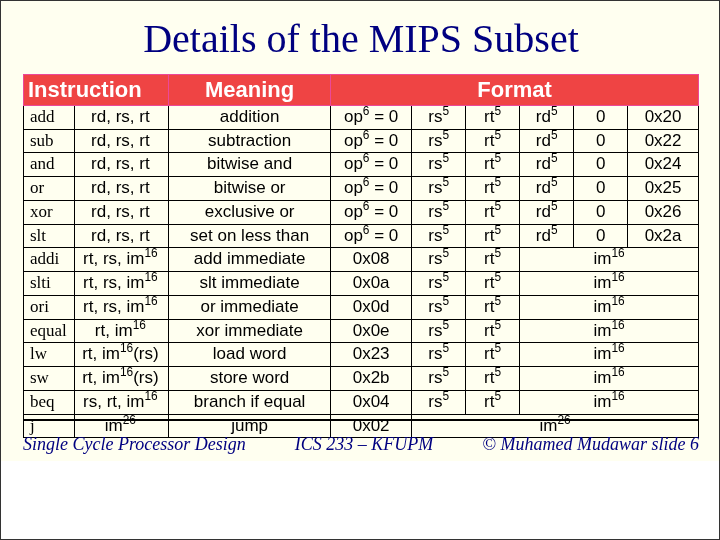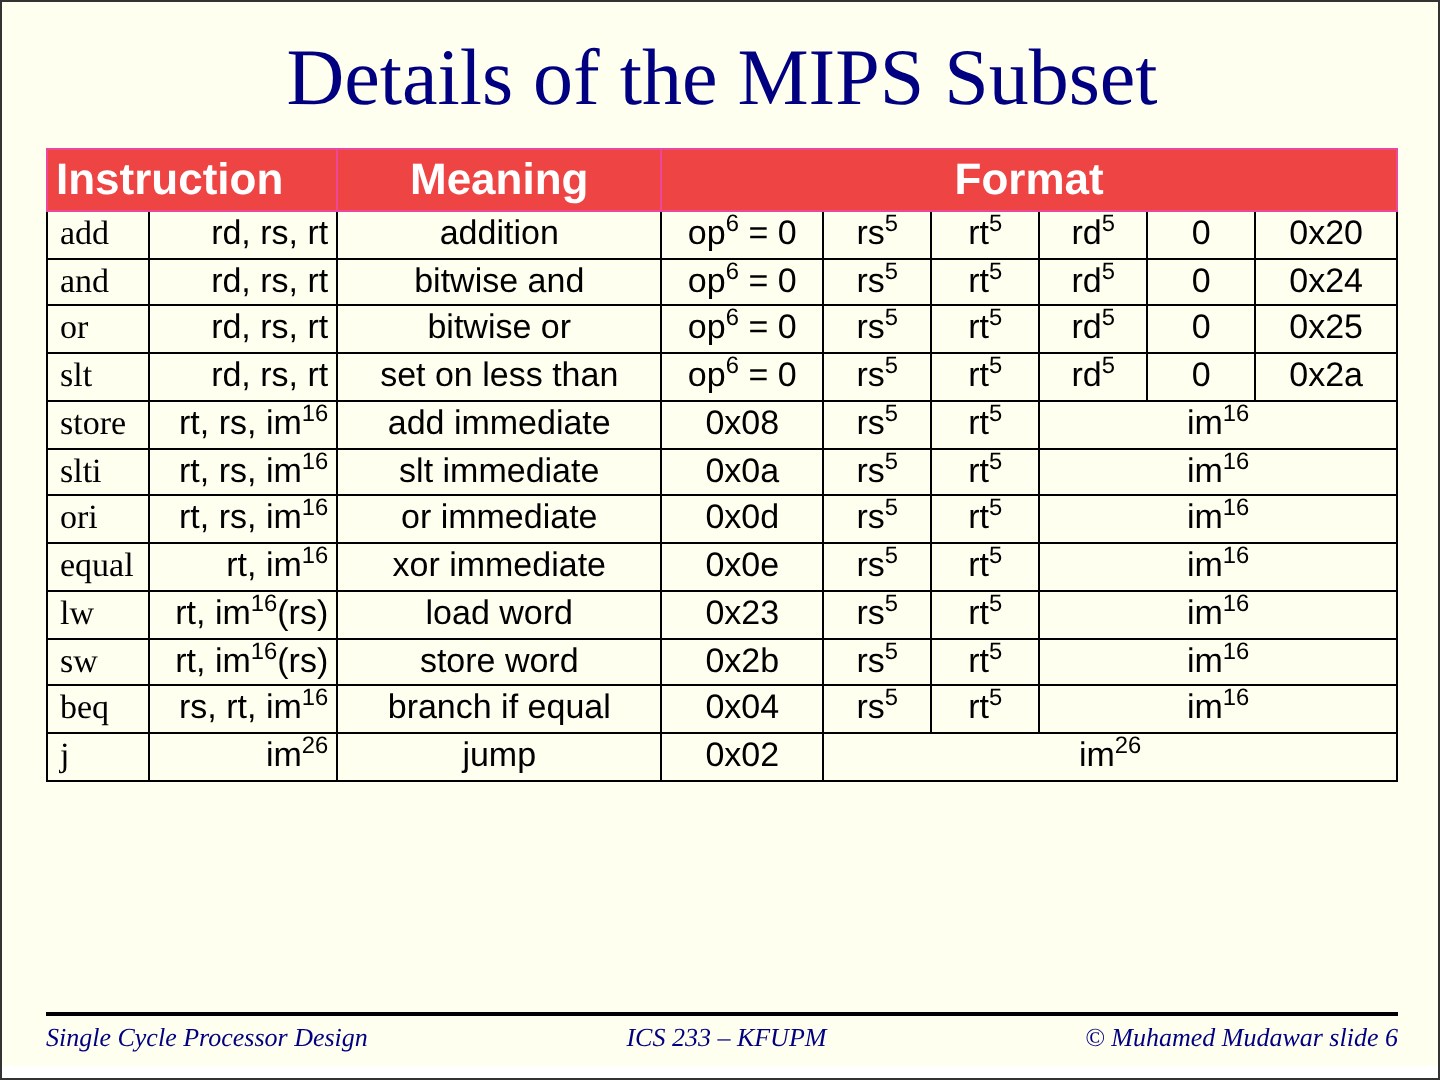--- a/index.html
+++ b/index.html
@@ -5,21 +5,21 @@
   * { margin: 0; padding: 0; box-sizing: border-box; }
   html, body { width: 720px; height: 540px; }
   body {
     background: #fff;
     font-family: "Times New Roman", serif;
     position: relative;
     border: 1px solid #333;
   }
   .slide {
     width: 720px;
-    height: 532px;
+    height: 460px;
     background: #fffff0;
     position: relative;
   }
   .title-band {
     width: 100%;
     text-align: center;
     padding: 14px 0 10px 0;
   }
   .title-band h1 {
     font-family: "Comic Sans MS", "Comic Sans", cursive;
@@ -48,44 +48,44 @@
     border: 1px solid #000;
     font-family: Arial, Helvetica, sans-serif;
     font-size: 17px;
     color: #000;
     padding: 1px 4px;
     line-height: 1.22;
     text-align: center;
     white-space: nowrap;
   }
   td.mn { text-align: left; padding-left: 6px; font-family: Liberation Serif, serif; }
-  td.ops { text-align: right; padding-left: 2px; }
+  td.ops { text-align: center; padding-left: 2px; }
   td.meaning { text-align: center; }
   col.c-mn   { width: 7.5%; }
   col.c-ops  { width: 14%; }
   col.c-mean { width: 24%; }
   col.c-op   { width: 12%; }
   col.c-rs   { width: 8%; }
   col.c-rt   { width: 8%; }
   col.c-rd   { width: 8%; }
   col.c-sa   { width: 8%; }
   col.c-fn   { width: 10.5%; }
   .footer {
     position: absolute;
     bottom: 6px;
     left: 22px;
     right: 22px;
     font-family: "Times New Roman", serif;
-    font-size: 13px;
+    font-size: 18px;
     font-style: italic;
     color: #000080;
     display: flex;
     justify-content: space-between;
     border-top: 2px solid #000;
-    padding-top: 3px;
+    padding-top: 13px;
   }
   sup { font-size: 0.7em; line-height: 0; }
 </style>
 </head>
 <body>
 <div class="slide">
 
   <div class="title-band">
     <h1>Details of the MIPS Subset</h1>
   </div>
@@ -116,20 +116,31 @@
             <td class="ops">rd, rs, rt</td>
             <td class="meaning">addition</td>
             <td>op<sup>6</sup> = 0</td>
             <td>rs<sup>5</sup></td>
             <td>rt<sup>5</sup></td>
             <td>rd<sup>5</sup></td>
             <td>0</td>
             <td>0x20</td>
           </tr>
           <tr>
+            <td class="mn">sub</td>
+            <td class="ops">rd, rs, rt</td>
+            <td class="meaning">subtraction</td>
+            <td>op<sup>6</sup> = 0</td>
+            <td>rs<sup>5</sup></td>
+            <td>rt<sup>5</sup></td>
+            <td>rd<sup>5</sup></td>
+            <td>0</td>
+            <td>0x22</td>
+          </tr>
+          <tr>
             <td class="mn">and</td>
             <td class="ops">rd, rs, rt</td>
             <td class="meaning">bitwise and</td>
             <td>op<sup>6</sup> = 0</td>
             <td>rs<sup>5</sup></td>
             <td>rt<sup>5</sup></td>
             <td>rd<sup>5</sup></td>
             <td>0</td>
             <td>0x24</td>
           </tr>
@@ -138,32 +149,43 @@
             <td class="ops">rd, rs, rt</td>
             <td class="meaning">bitwise or</td>
             <td>op<sup>6</sup> = 0</td>
             <td>rs<sup>5</sup></td>
             <td>rt<sup>5</sup></td>
             <td>rd<sup>5</sup></td>
             <td>0</td>
             <td>0x25</td>
           </tr>
           <tr>
+            <td class="mn">xor</td>
+            <td class="ops">rd, rs, rt</td>
+            <td class="meaning">exclusive or</td>
+            <td>op<sup>6</sup> = 0</td>
+            <td>rs<sup>5</sup></td>
+            <td>rt<sup>5</sup></td>
+            <td>rd<sup>5</sup></td>
+            <td>0</td>
+            <td>0x26</td>
+          </tr>
+          <tr>
             <td class="mn">slt</td>
             <td class="ops">rd, rs, rt</td>
             <td class="meaning">set on less than</td>
             <td>op<sup>6</sup> = 0</td>
             <td>rs<sup>5</sup></td>
             <td>rt<sup>5</sup></td>
             <td>rd<sup>5</sup></td>
             <td>0</td>
             <td>0x2a</td>
           </tr>
           <tr>
-            <td class="mn">store</td>
+            <td class="mn">addi</td>
             <td class="ops">rt, rs, im<sup>16</sup></td>
             <td class="meaning">add immediate</td>
             <td>0x08</td>
             <td>rs<sup>5</sup></td>
             <td>rt<sup>5</sup></td>
             <td colspan="3">im<sup>16</sup></td>
           </tr>
           <tr>
             <td class="mn">slti</td>
             <td class="ops">rt, rs, im<sup>16</sup></td>

